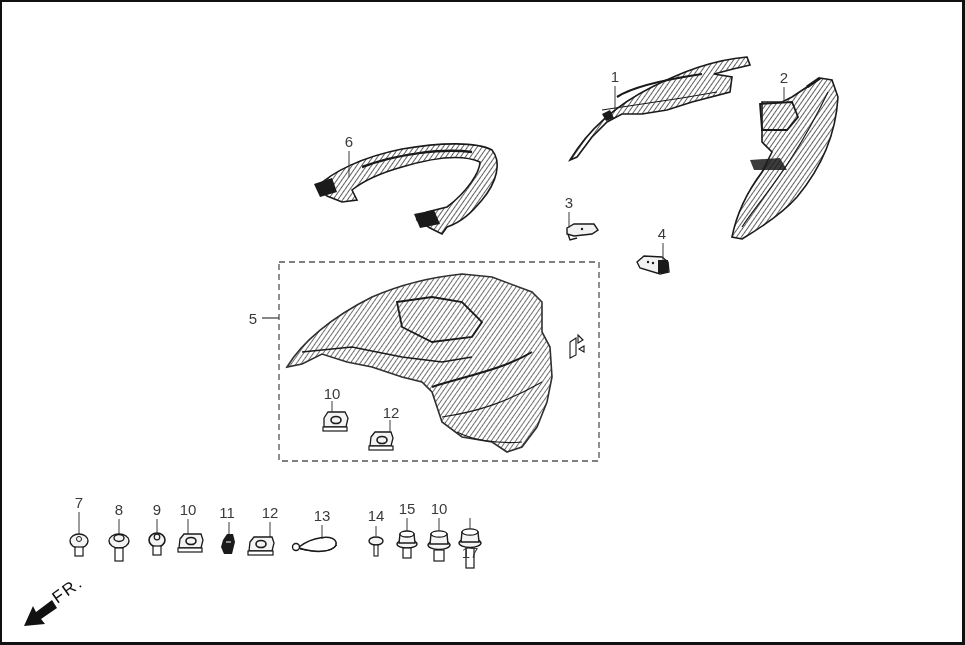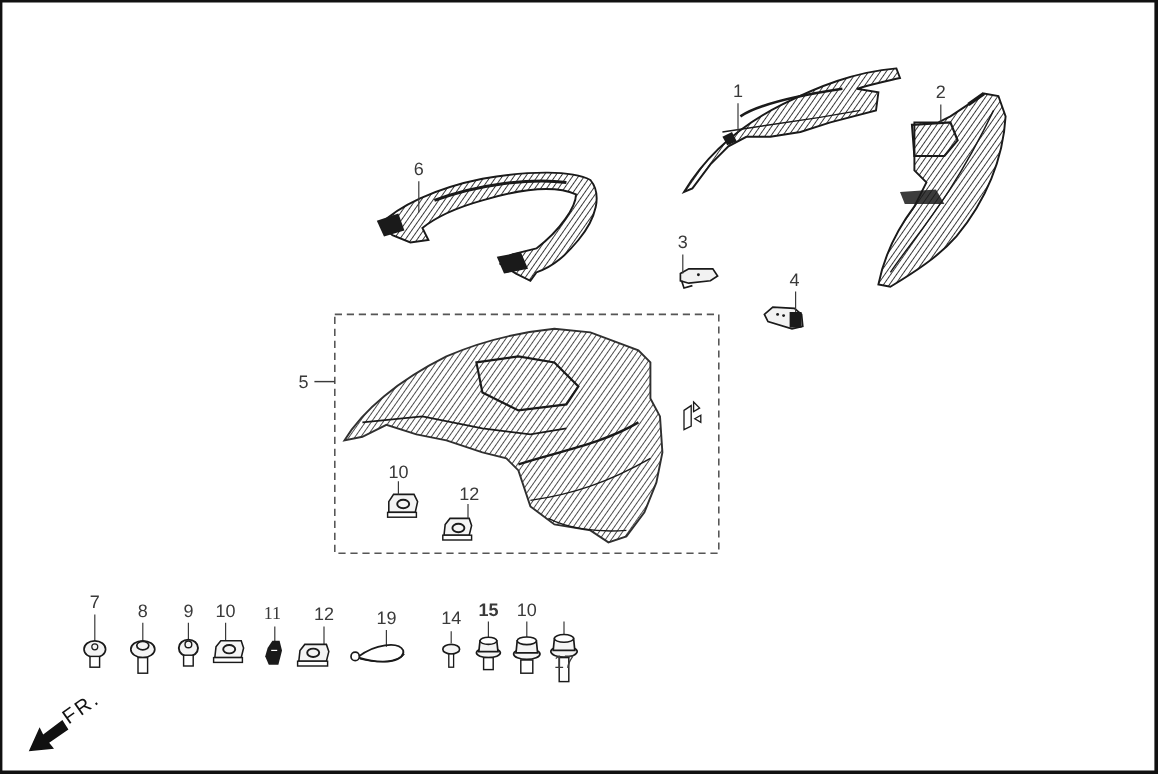--- a/index.html
+++ b/index.html
@@ -208,24 +208,24 @@
   <span class="callout" style="left:613px; top:67px;">1</span>
   <span class="callout" style="left:782px; top:68px;">2</span>
   <span class="callout" style="left:567px; top:193px;">3</span>
   <span class="callout" style="left:660px; top:224px;">4</span>
   <span class="callout" style="left:251px; top:309px;">5</span>
   <span class="callout" style="left:347px; top:132px;">6</span>
   <span class="callout" style="left:77px;  top:493px;">7</span>
   <span class="callout" style="left:117px; top:500px;">8</span>
   <span class="callout" style="left:155px; top:500px;">9</span>
   <span class="callout" style="left:186px; top:500px;">10</span>
-  <span class="callout" style="left:225px; top:503px;font-family:Liberation Serif, serif;">11</span>
+  <span class="callout" style="left:225px; top:503px;">11</span>
   <span class="callout" style="left:268px; top:503px;">12</span>
-  <span class="callout" style="left:320px; top:506px;">19</span>
+  <span class="callout" style="left:320px; top:506px;">13</span>
   <span class="callout" style="left:374px; top:506px;text-align:right;">14</span>
-  <span class="callout" style="left:405px; top:499px;font-weight:bold;">15</span>
+  <span class="callout" style="left:405px; top:499px;">15</span>
   <span class="callout" style="left:437px; top:499px;">10</span>
   <span class="callout" style="left:468px; top:499px;margin-top:44px;">17</span>
   <span class="callout" style="left:330px; top:384px;">10</span>
   <span class="callout" style="left:389px; top:403px;">12</span>
 
   <span class="fr-label" style="left:58px; top:586px;">FR.</span>
 </div>
 
 </body></html>

